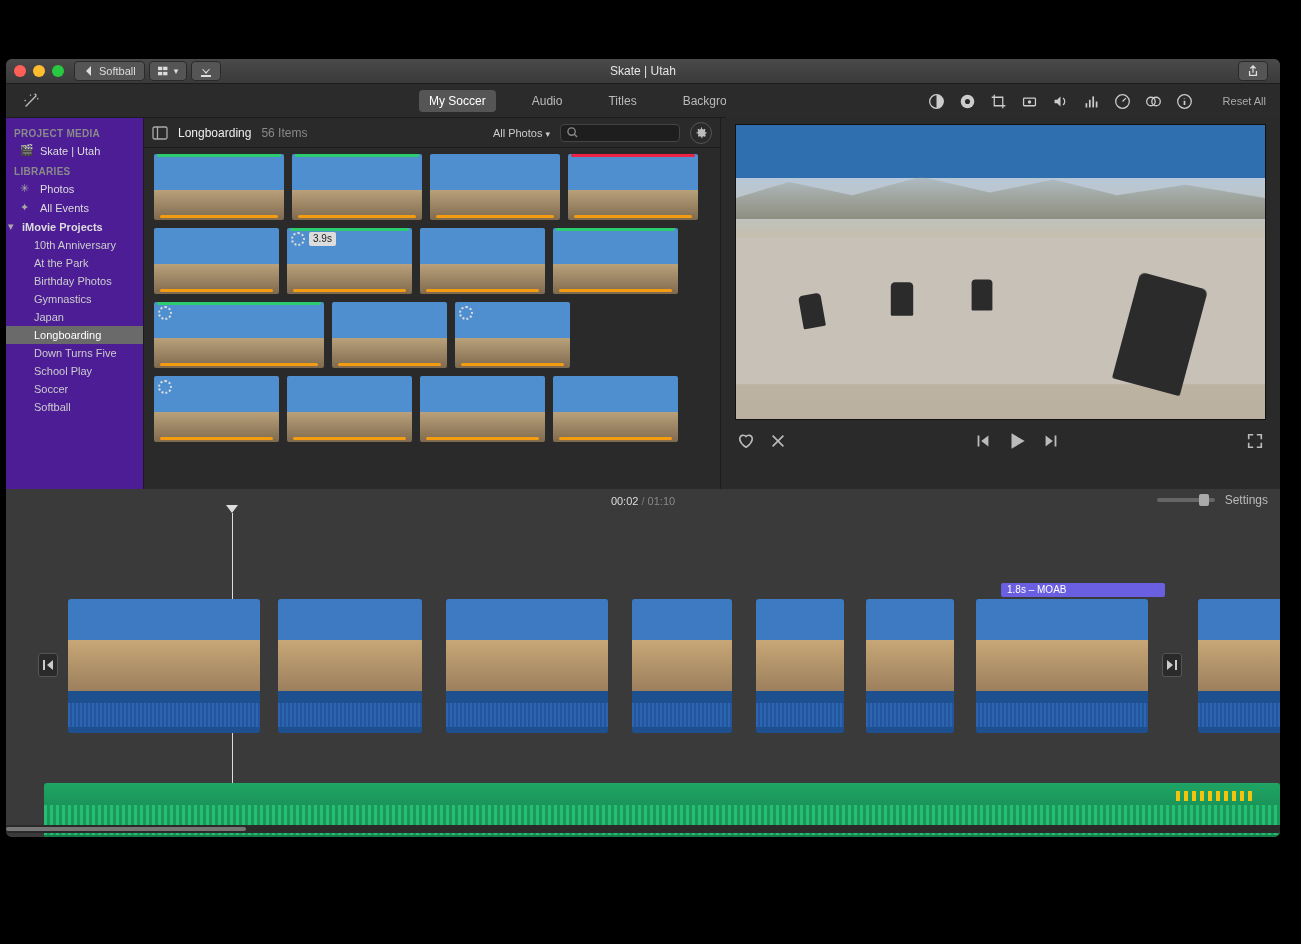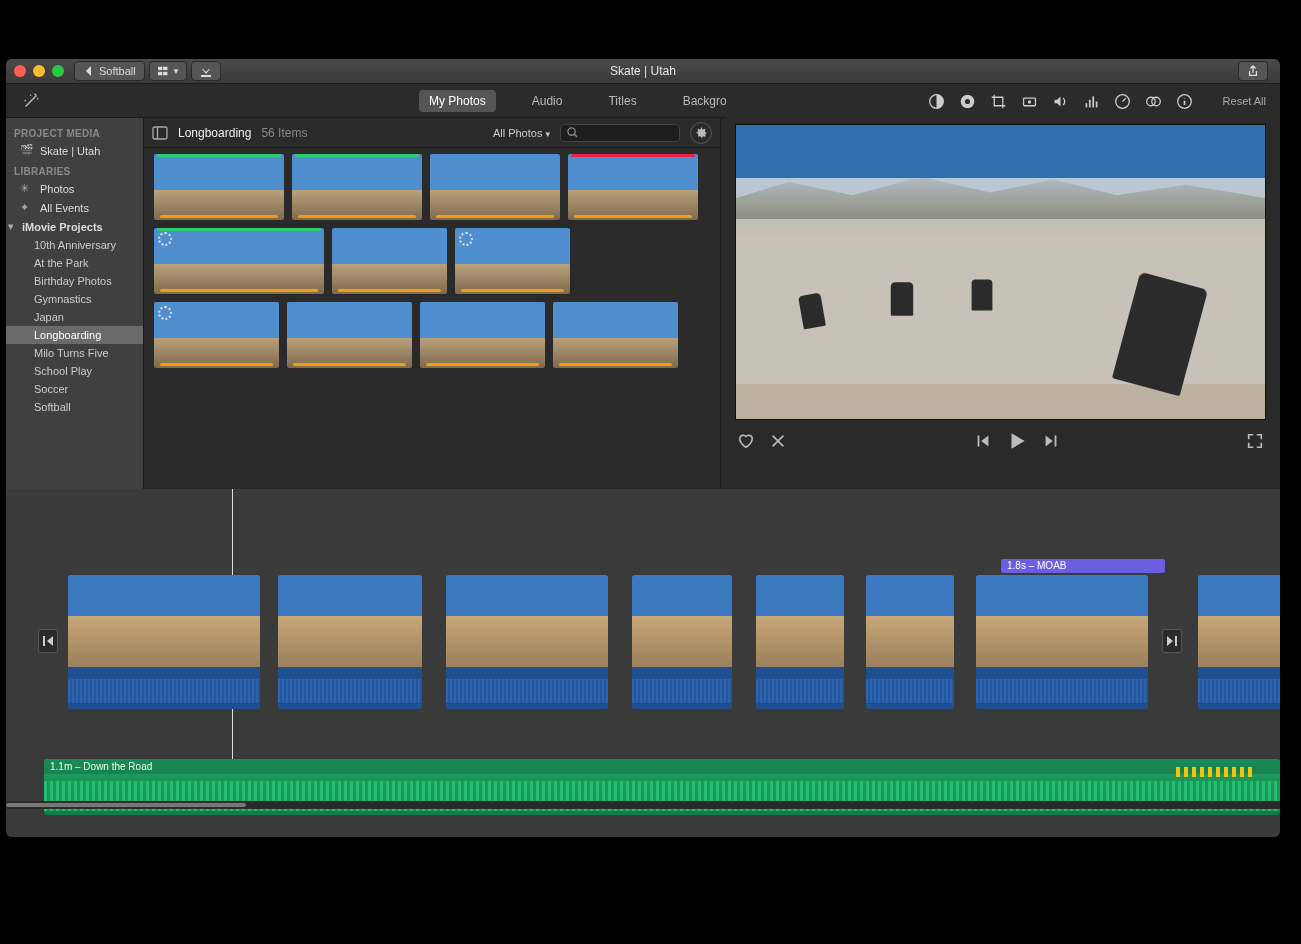--- a/index.html
+++ b/index.html
@@ -64,21 +64,21 @@
   }
   .browser-tabs .tab.active { background:#555; color:#fff; }
   
   .middle {
     display:flex;
     height: 371px;
     background:#252525;
   }
   .sidebar {
     width: 138px;
-    background:#404040;
+    background:#4c1d95;
     border-right:1px solid #1c1c1c;
     padding-top: 4px;
     font-size: 11px;
     color:#bbb;
     overflow:hidden;
   }
   .sb-head {
     color:#8a8a8a; font-size:10px; font-weight:600;
     padding: 6px 8px 2px 8px; letter-spacing: .3px;
   }
@@ -331,21 +331,21 @@
       </div>
     </div>
   </div>
 
   <div class="browser-tabs">
     <div style="position:absolute;left:16px;display:flex;gap:16px;align-items:center;">
       <svg width="18" height="18" viewBox="0 0 20 20" fill="none" stroke="#bbb" stroke-width="1.5">
           <path d="M4 16L16 4M14 2l2 2M9 3l1 1M3 9l1 1M17 7l1 1"></path>
         </svg>
     </div>
-    <div class="tab active">My Photos</div>
+    <div class="tab active">My Soccer</div>
     <div class="tab">Audio</div>
     <div class="tab">Titles</div>
     <div class="tab">Backgrounds</div>
     <div class="tab">Transitions</div>
   </div>
 
   <div class="viewer-toolbar">
     <div class="icons">
       <svg class="vt-icon" viewBox="0 0 20 20" fill="currentColor">
           <circle cx="10" cy="10" r="8" fill="none" stroke="currentColor" stroke-width="1.5"></circle>
@@ -409,21 +409,21 @@
         <span class="sb-tri">▾</span>
         <span style="font-weight:600;">iMovie Projects</span>
       </div>
       <div id="sb-events">
           <div class="sb-item child">10th Anniversary</div>
           <div class="sb-item child">At the Park</div>
           <div class="sb-item child">Birthday Photos</div>
           <div class="sb-item child">Gymnastics</div>
           <div class="sb-item child">Japan</div>
           <div class="sb-item child selected">Longboarding</div>
-          <div class="sb-item child">Milo Turns Five</div>
+          <div class="sb-item child">Down Turns Five</div>
           <div class="sb-item child">School Play</div>
           <div class="sb-item child">Soccer</div>
           <div class="sb-item child">Softball</div>
         </div>
     </div>
 
     <div class="browser">
       <div class="browser-toolbar">
         <svg width="16" height="14" viewBox="0 0 16 14" fill="none" stroke="#aaa" stroke-width="1.3">
             <rect x="1" y="1" width="14" height="12" rx="1.5"></rect>
@@ -449,20 +449,29 @@
         </div>
       </div>
       <div class="clips">
         <div class="clip-row">
           <div class="clip green-top" style="width:130px"></div>
           <div class="clip green-top" style="width:130px"></div>
           <div class="clip" style="width:130px"></div>
           <div class="clip red-top" style="width:130px"></div>
         </div>
         <div class="clip-row">
+          <div class="clip" style="width:125px"></div>
+          <div class="clip green-top" style="width:125px">
+            <div class="spin"></div>
+            <div class="badge">3.9s</div>
+          </div>
+          <div class="clip" style="width:125px"></div>
+          <div class="clip green-top" style="width:125px"></div>
+        </div>
+        <div class="clip-row">
           <div class="clip green-top" style="width:170px">
               <div class="spin"></div>
             </div>
           <div class="clip" style="width:115px"></div>
           <div class="clip" style="width:115px">
               <div class="spin"></div>
             </div>
         </div>
         <div class="clip-row">
           <div class="clip" style="width:125px">
@@ -507,20 +516,27 @@
         <div class="vc-right">
           <svg class="vc-icon" viewBox="0 0 20 20" fill="none" stroke="currentColor" stroke-width="1.8">
               <path d="M3 8V3h5M17 12v5h-5M12 3h5v5M8 17H3v-5"></path>
             </svg>
         </div>
       </div>
     </div>
   </div>
 
   <div class="timeline">
+    <div class="tl-header">
+      <span><span class="time-now">00:02</span> <span style="color:#777">/</span> <span style="color:#888">01:10</span></span>
+      <div class="tl-settings">
+        <div class="zoom-slider"></div>
+        <span>Settings</span>
+      </div>
+    </div>
     <div class="tl-body">
       <div class="playhead"></div>
 
       <div class="title-bar-purple" style="left:995px;width:164px">
         <span>1.8s – MOAB</span>
       </div>
 
       <div class="tl-edge left">
         <svg width="12" height="12" viewBox="0 0 12 12" fill="currentColor">
             <rect x="1" y="1" width="2" height="10"></rect>
@@ -563,21 +579,20 @@
             <div class="thumb"></div>
             <div class="wave"></div>
           </div>
           <div class="tl-clip" style="left: 1192px; width: 90px;">
             <div class="thumb"></div>
             <div class="wave"></div>
           </div>
         </div>
 
       <div class="audio-track">
-        <div class="audio-label">1.1m – Down the Road</div>
         <div class="yellow-peak"></div>
       </div>
 
       <div class="scrubber"></div>
     </div>
   </div>
 
 </div>
 
 </body></html>

